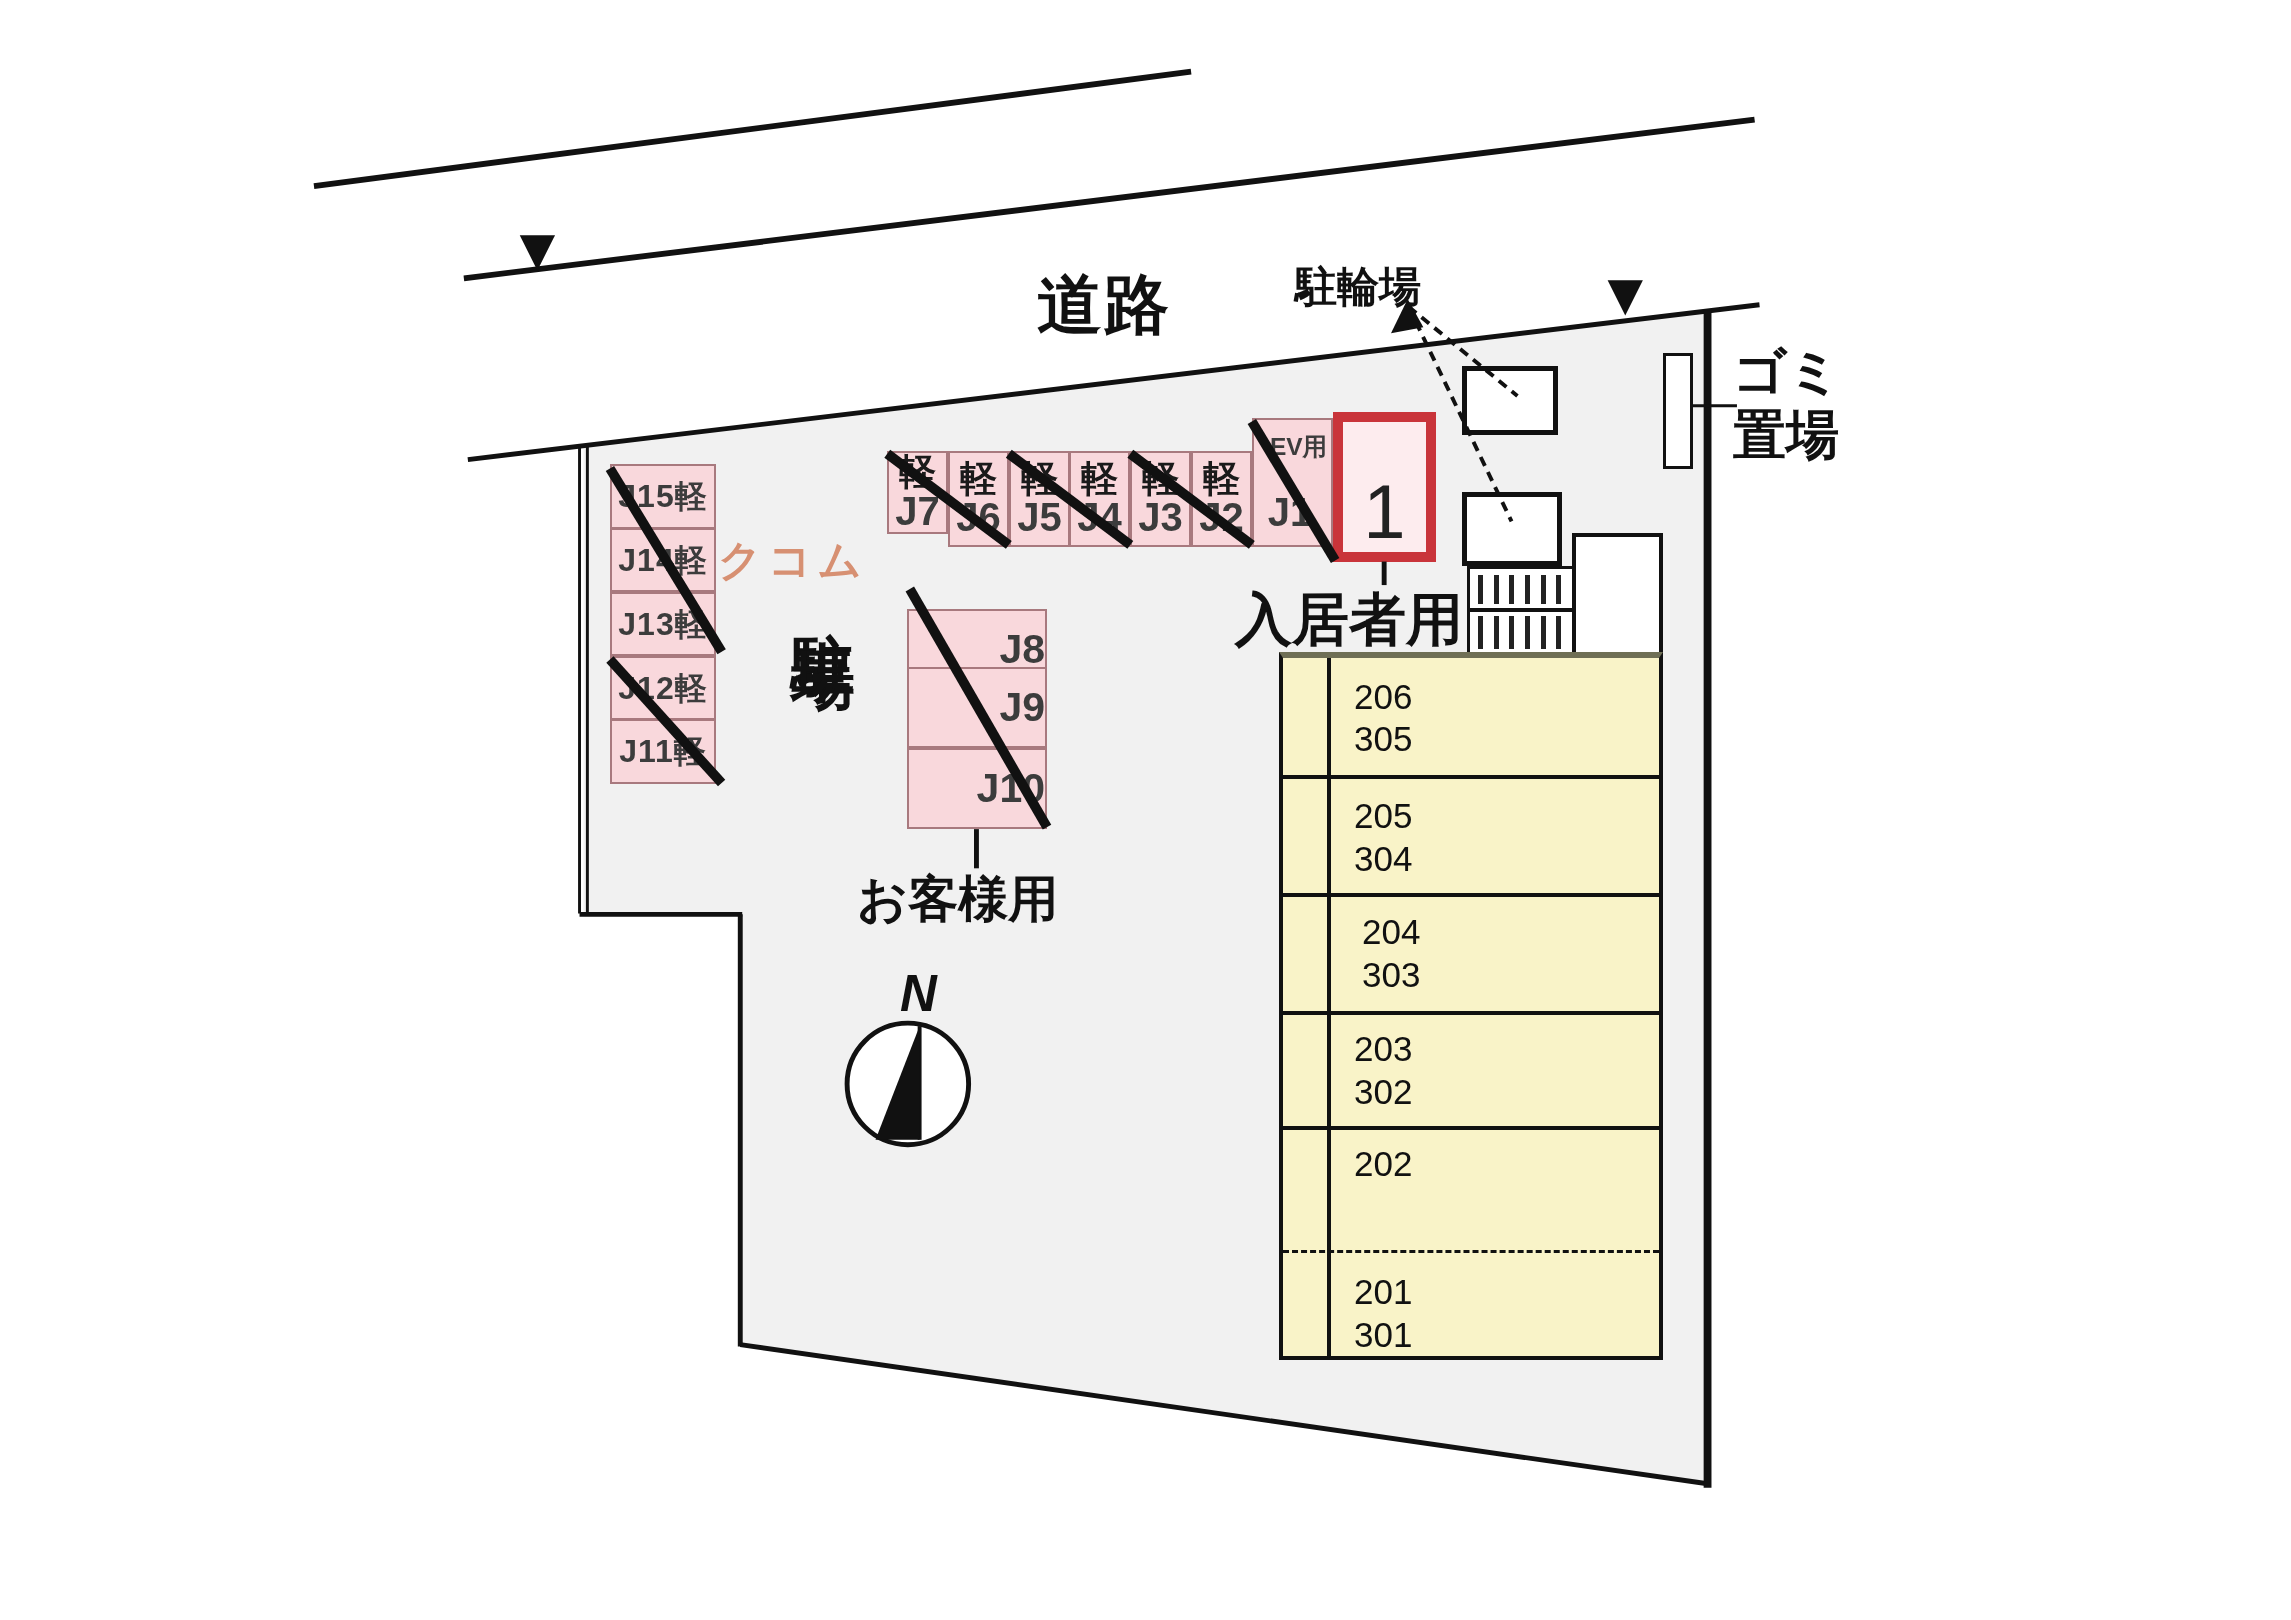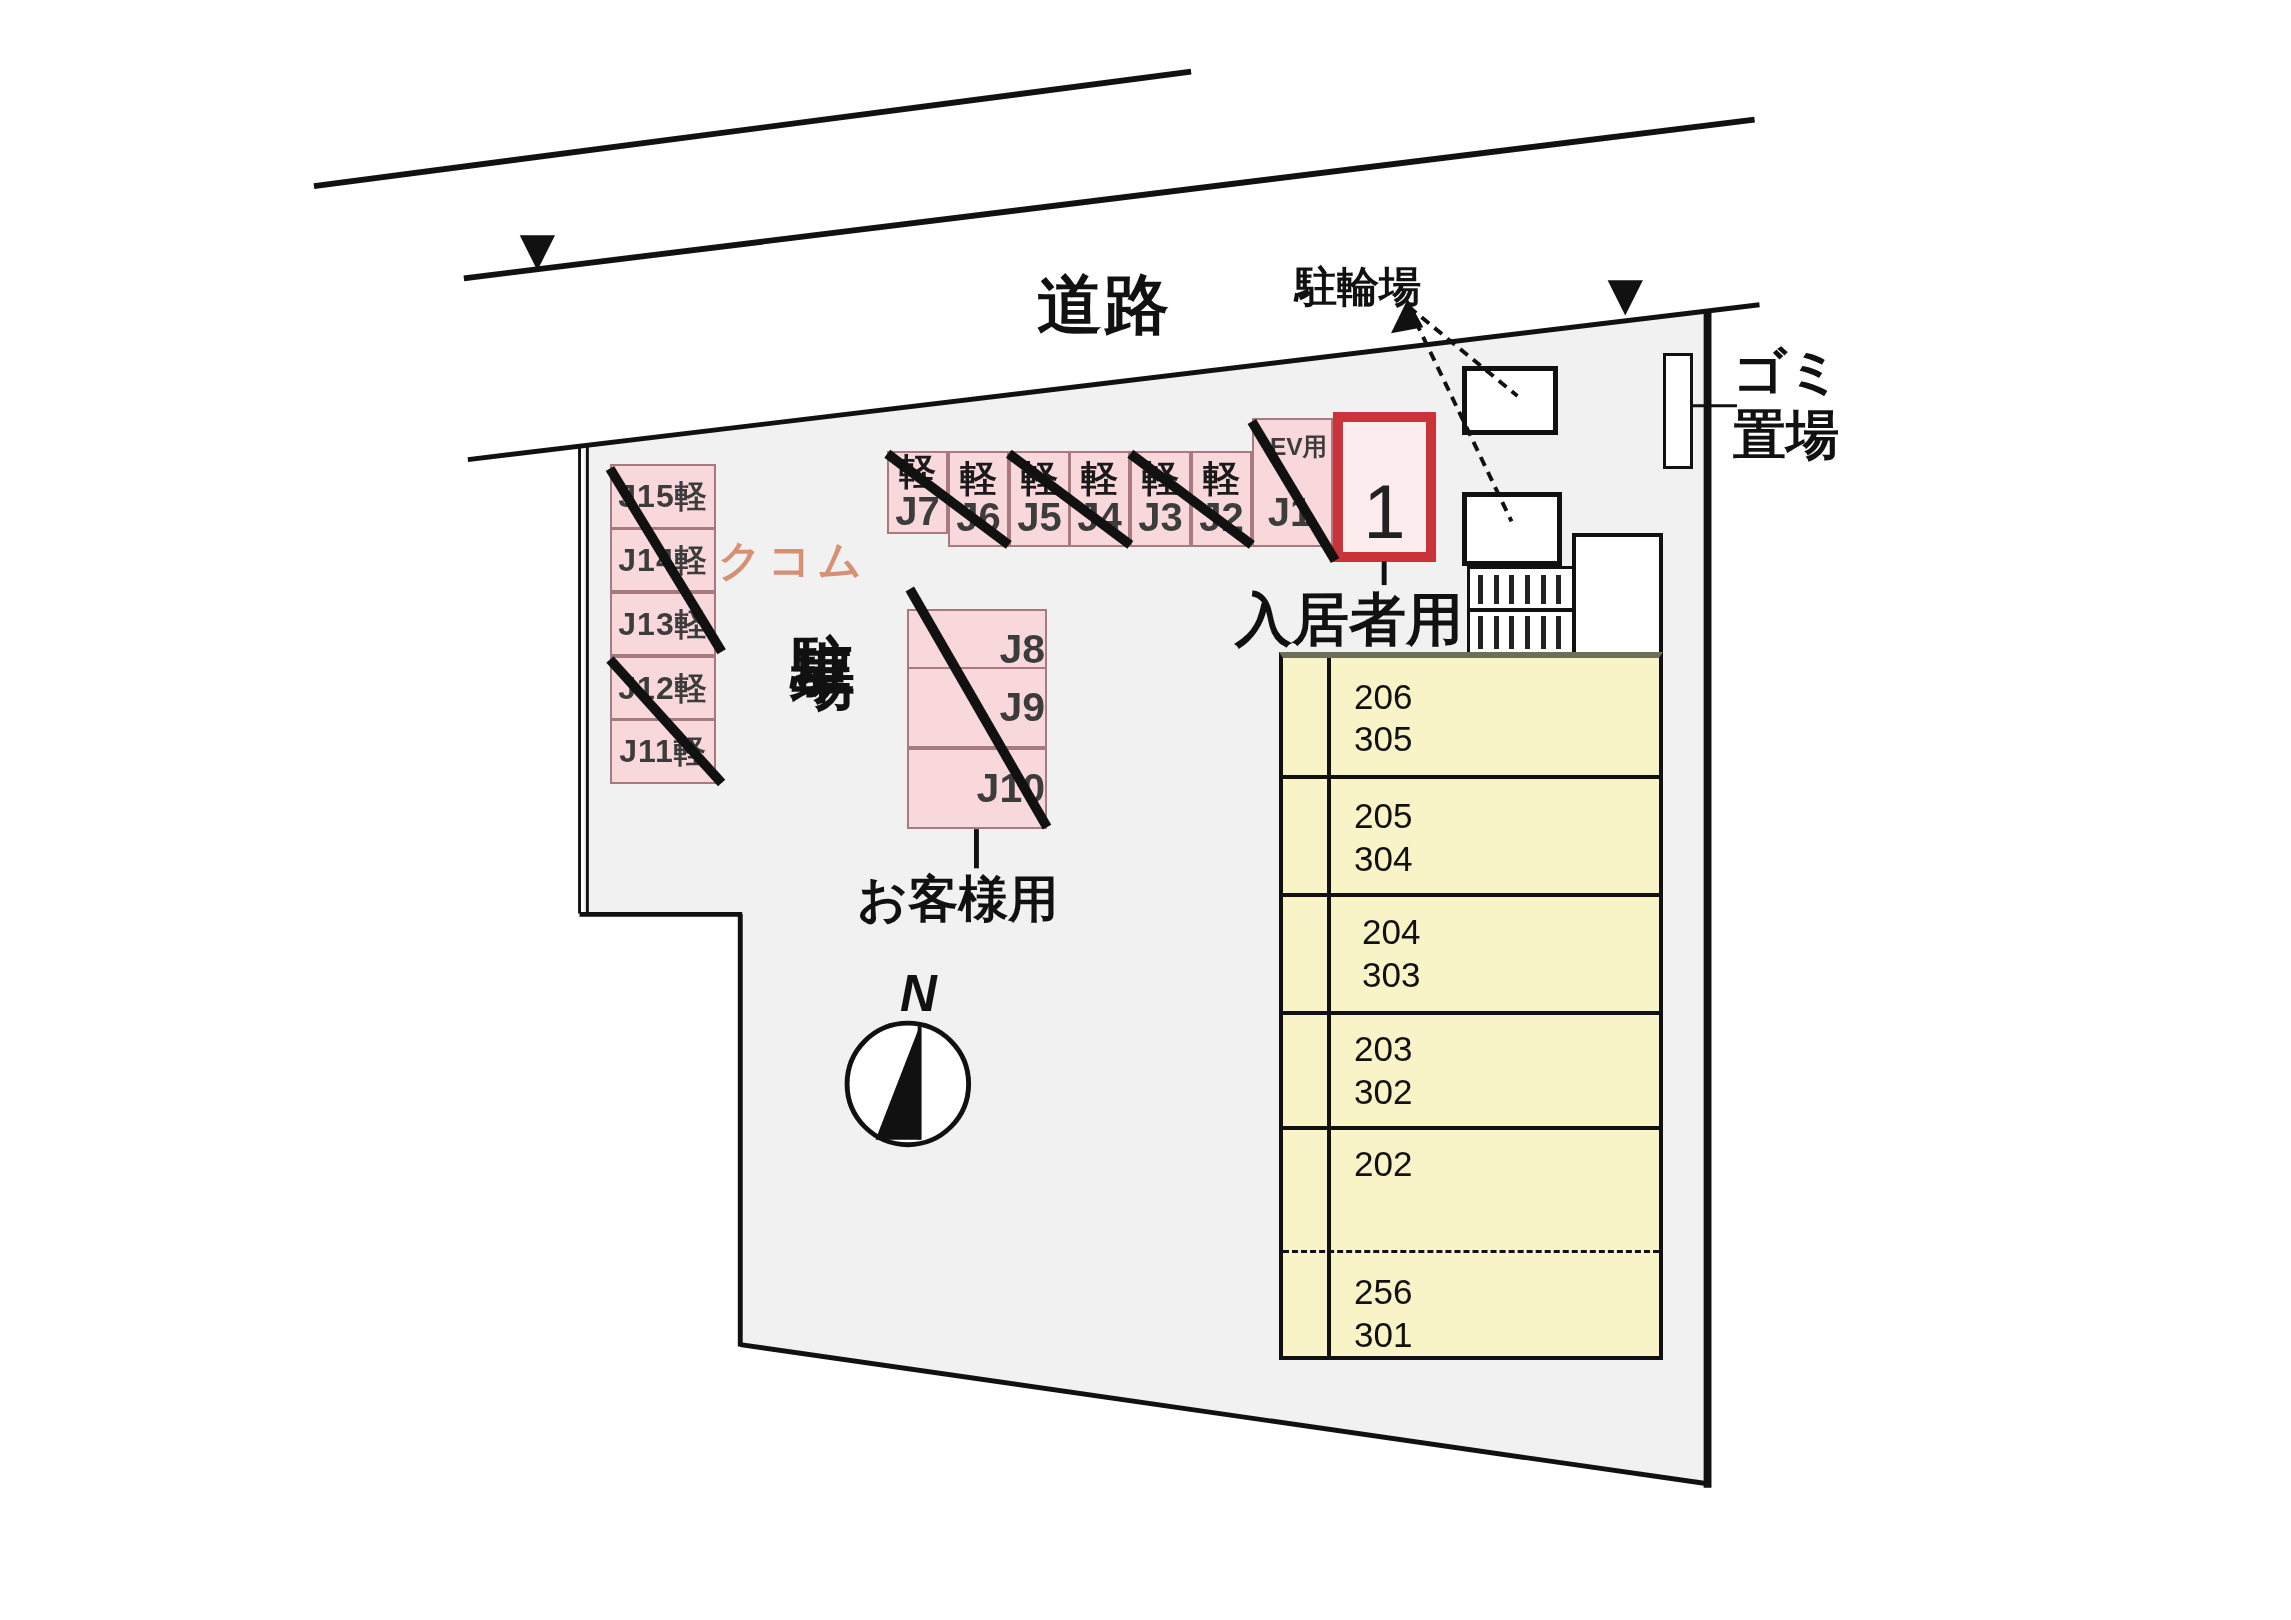--- a/index.html
+++ b/index.html
@@ -191,21 +191,21 @@
       </div>
     <div class="room" style="top:370px;">
       <div>203</div>
       <div>302</div>
       </div>
     <div class="room" style="top:485px;">
       <div>202</div>
       <div></div>
       </div>
     <div class="room" style="top:613px;">
-      <div>256</div>
+      <div>201</div>
       <div>301</div>
       </div>
   </div>
 
   <div class="lbl" id="road-label">道路</div>
   <div class="lbl" id="bicycle-label">駐輪場</div>
   <div class="lbl" id="garbage-label">ゴミ
 置場</div>
   <div class="lbl" id="residents-label">入居者用</div>
   <div class="lbl" id="customers-label">お客様用</div>

